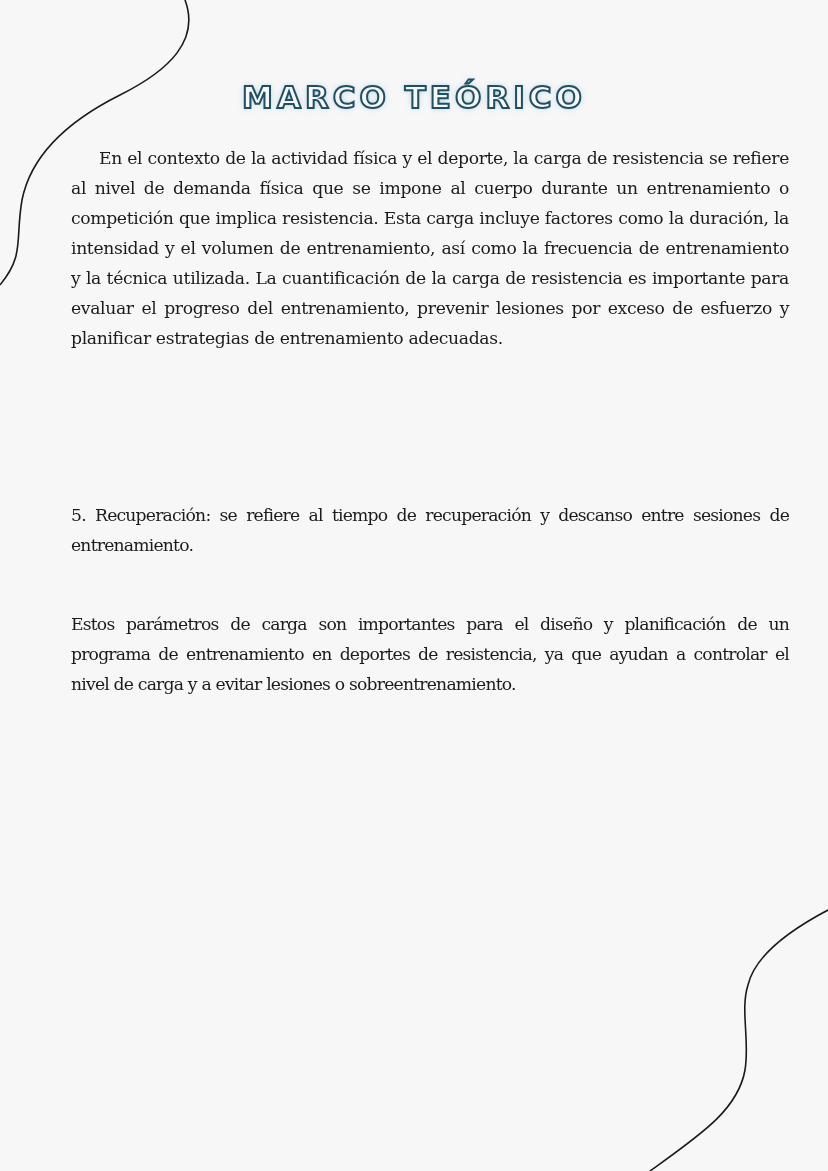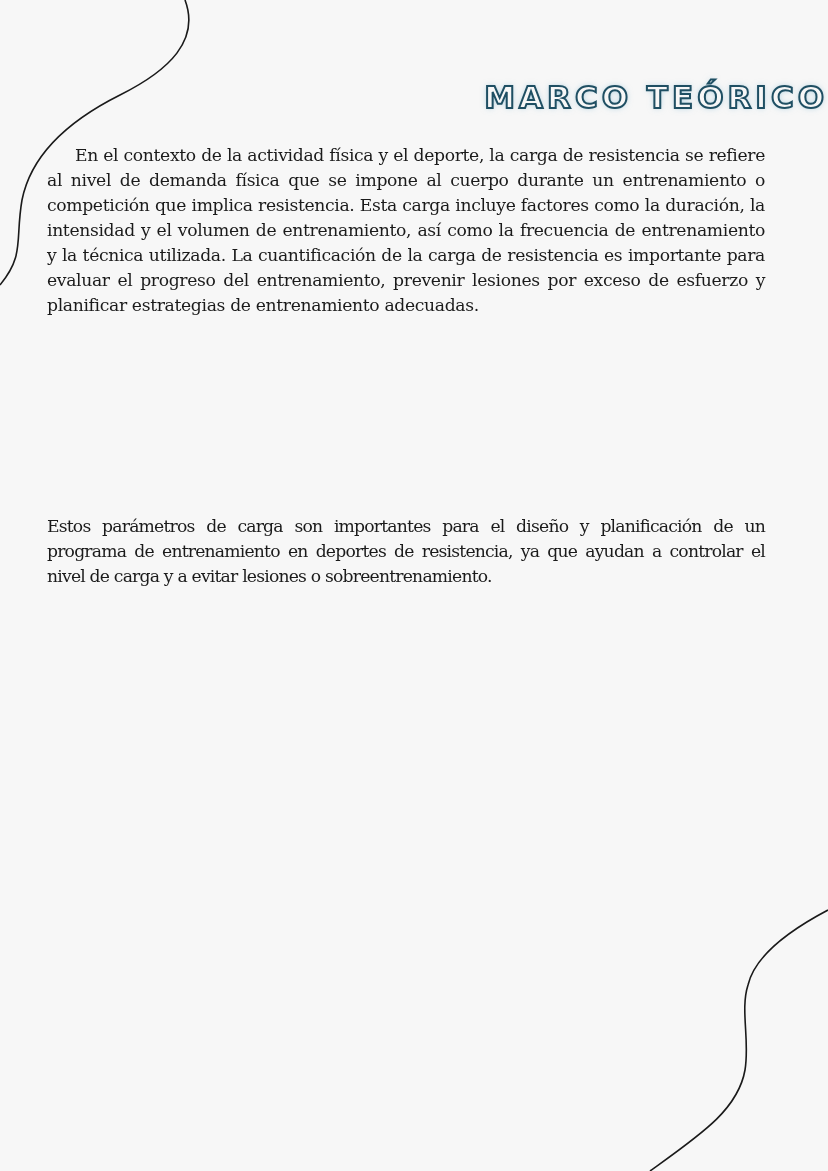--- a/index.html
+++ b/index.html
@@ -2,29 +2,29 @@
 <html><head>
   <meta charset="utf-8">
   <style>
     html, body { margin: 0; padding: 0; }
     body {
       width: 828px; height: 1171px; background: #f7f7f7;
       position: relative; overflow: hidden;
     }
     .deco { position: absolute; left: 0; top: 0; width: 828px; height: 1171px; pointer-events: none; }
     .title {
-      position: absolute; top: 58px; left: 0; width: 828px; text-align: right;
+      position: absolute; top: 58px; left: 0; width: 828px; text-align: center;
       font-family: "DejaVu Sans", sans-serif; font-size: 31px; font-weight: bold;
       letter-spacing: 4px; color: #f7f7f7;
       -webkit-text-stroke: 2px #1f4f63;
       text-shadow: 0 0 6px rgba(120,180,210,0.55), 0 0 2px rgba(31,79,99,0.4);
     }
     .content {
-      position: absolute; left: 47px; top: 143px; width: 718px;
-      font-family: "DejaVu Serif", serif; font-size: 17.2px; line-height: 25px;
+      position: absolute; left: 71px; top: 143px; width: 718px;
+      font-family: "DejaVu Serif", serif; font-size: 17.2px; line-height: 30px;
       color: #1b1b1b; letter-spacing: -0.35px;
     }
     .content p { margin: 0; text-align: justify; }
     .content p.indent { text-indent: 28px; }
     .gap { height: 24.5px; }
     .content p.compact { letter-spacing: -0.8px; }
   </style>
 </head>
 <body>
 
@@ -36,16 +36,17 @@
 <h1 class="title">MARCO TEÓRICO</h1>
 
 <div class="content">
   <p class="indent">En el contexto de la actividad física y el deporte, la carga de resistencia se refiere al nivel de demanda física que se impone al cuerpo durante un entrenamiento o competición que implica resistencia. Esta carga incluye factores como la duración, la intensidad y el volumen de entrenamiento, así como la frecuencia de entrenamiento y la técnica utilizada. La cuantificación de la carga de resistencia es importante para evaluar el progreso del entrenamiento, prevenir lesiones por exceso de esfuerzo y planificar estrategias de entrenamiento adecuadas.</p>
   <div class="gap"></div>
   <div class="gap"></div>
   <div class="gap"></div>
   <div class="gap"></div>
   <div class="gap"></div>
   <div class="gap"></div>
+  <p class="compact">5. Recuperación: se refiere al tiempo de recuperación y descanso entre sesiones de entrenamiento.</p>
   <div class="gap"></div>
   <div class="gap"></div>
   <p class="compact">Estos parámetros de carga son importantes para el diseño y planificación de un programa de entrenamiento en deportes de resistencia, ya que ayudan a controlar el nivel de carga y a evitar lesiones o sobreentrenamiento.</p>
 </div>
 
 </body></html>

